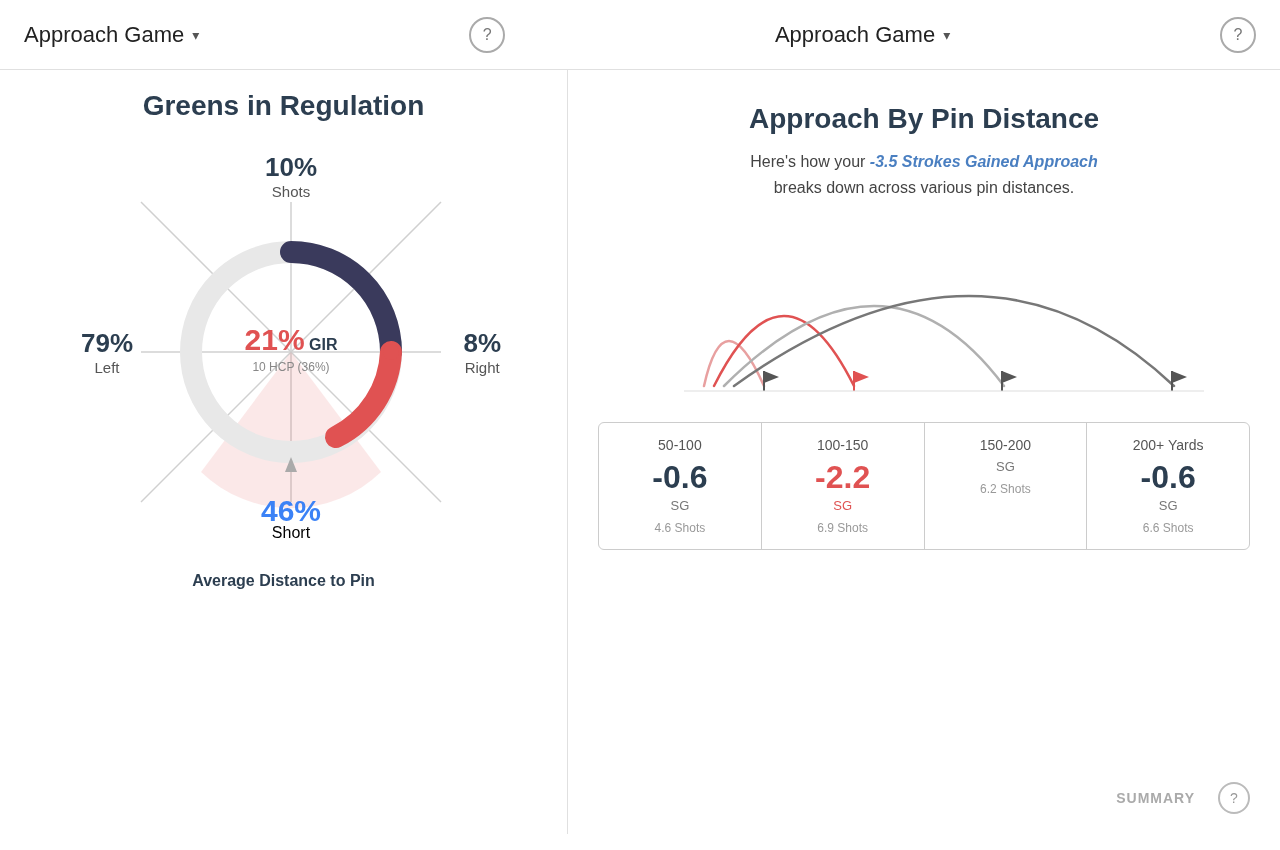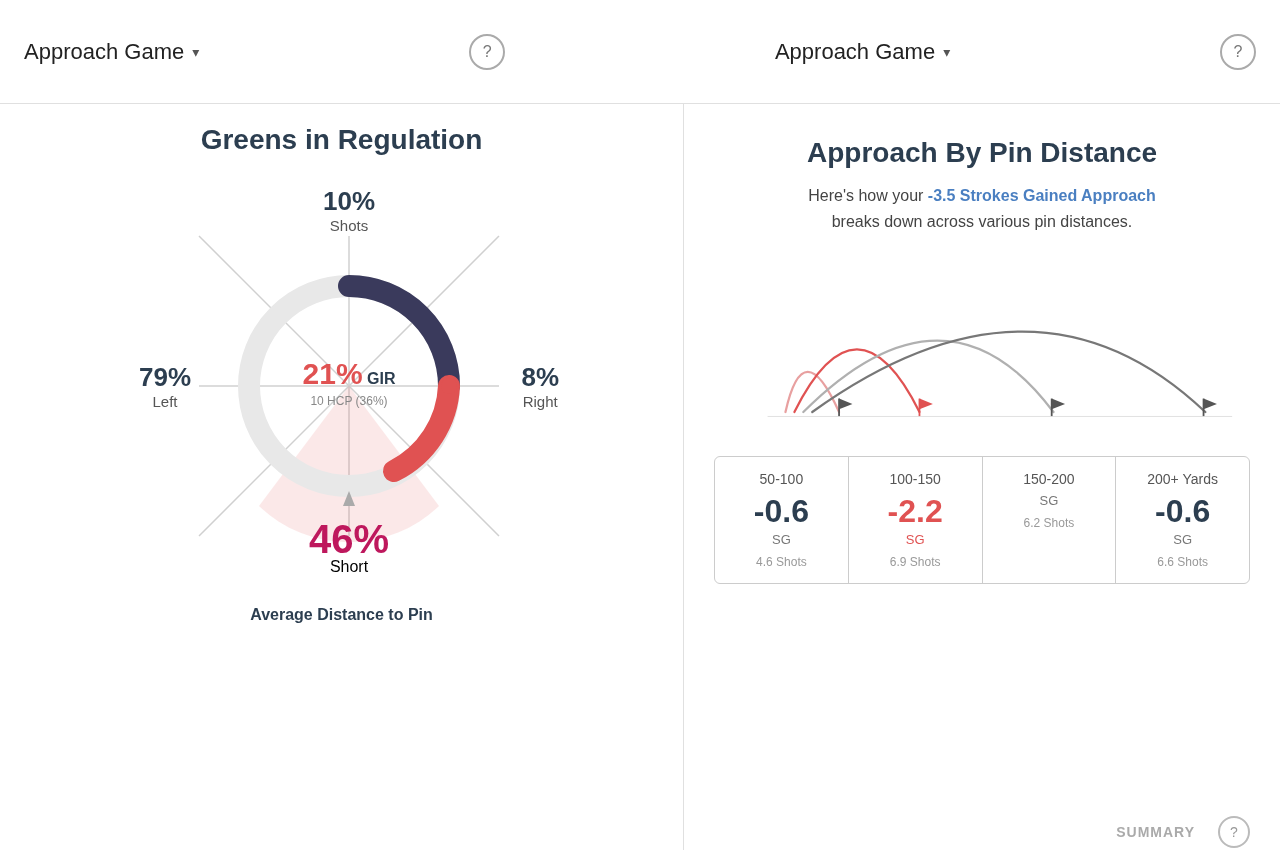--- a/index.html
+++ b/index.html
@@ -10,21 +10,21 @@
       height: 850px;
       overflow: hidden;
     }
 
     
     .header {
       display: flex;
       align-items: center;
       justify-content: space-between;
       border-bottom: 1px solid #e0e0e0;
-      height: 104px;
+      height: 70px;
       padding: 0 24px;
     }
     .header-left, .header-right {
       display: flex;
       align-items: center;
       gap: 8px;
     }
     .header-title {
       font-size: 22px;
       font-weight: 500;
@@ -49,21 +49,21 @@
     }
 
     
     .main-content {
       display: flex;
       height: calc(850px - 86px);
     }
 
     
     .left-panel {
-      width: 684px;
+      width: 568px;
       border-right: 1px solid #e0e0e0;
       padding: 20px 20px 10px 20px;
       display: flex;
       flex-direction: column;
       align-items: center;
     }
 
     .panel-title {
       font-size: 28px;
       font-weight: 700;
@@ -132,23 +132,23 @@
 
     
     .short-arc {
       position: absolute;
       bottom: 20px;
       left: 50%;
       transform: translateX(-50%);
       text-align: center;
     }
     .short-arc .pct {
-      font-size: 40px;
-      font-weight: 700;
-      color: #be185d;
+      font-size: 30px;
+      font-weight: 700;
+      color: #3b82f6;
     }
     .short-arc .name {
       font-size: 16px;
       color: #000000;
       margin-top: -4px;
     }
 
     .avg-dist-label {
       font-size: 16px;
       font-weight: 700;
@@ -176,20 +176,21 @@
     .right-subtitle {
       text-align: center;
       font-size: 16px;
       color: #444;
       margin-bottom: 16px;
       line-height: 1.6;
     }
     .right-subtitle .highlight {
       color: #4a7fc1;
       font-weight: 600;
+      font-style: italic;
     }
 
     
     .arc-chart {
       width: 100%;
       height: 190px;
       position: relative;
       margin-bottom: 16px;
     }
 

